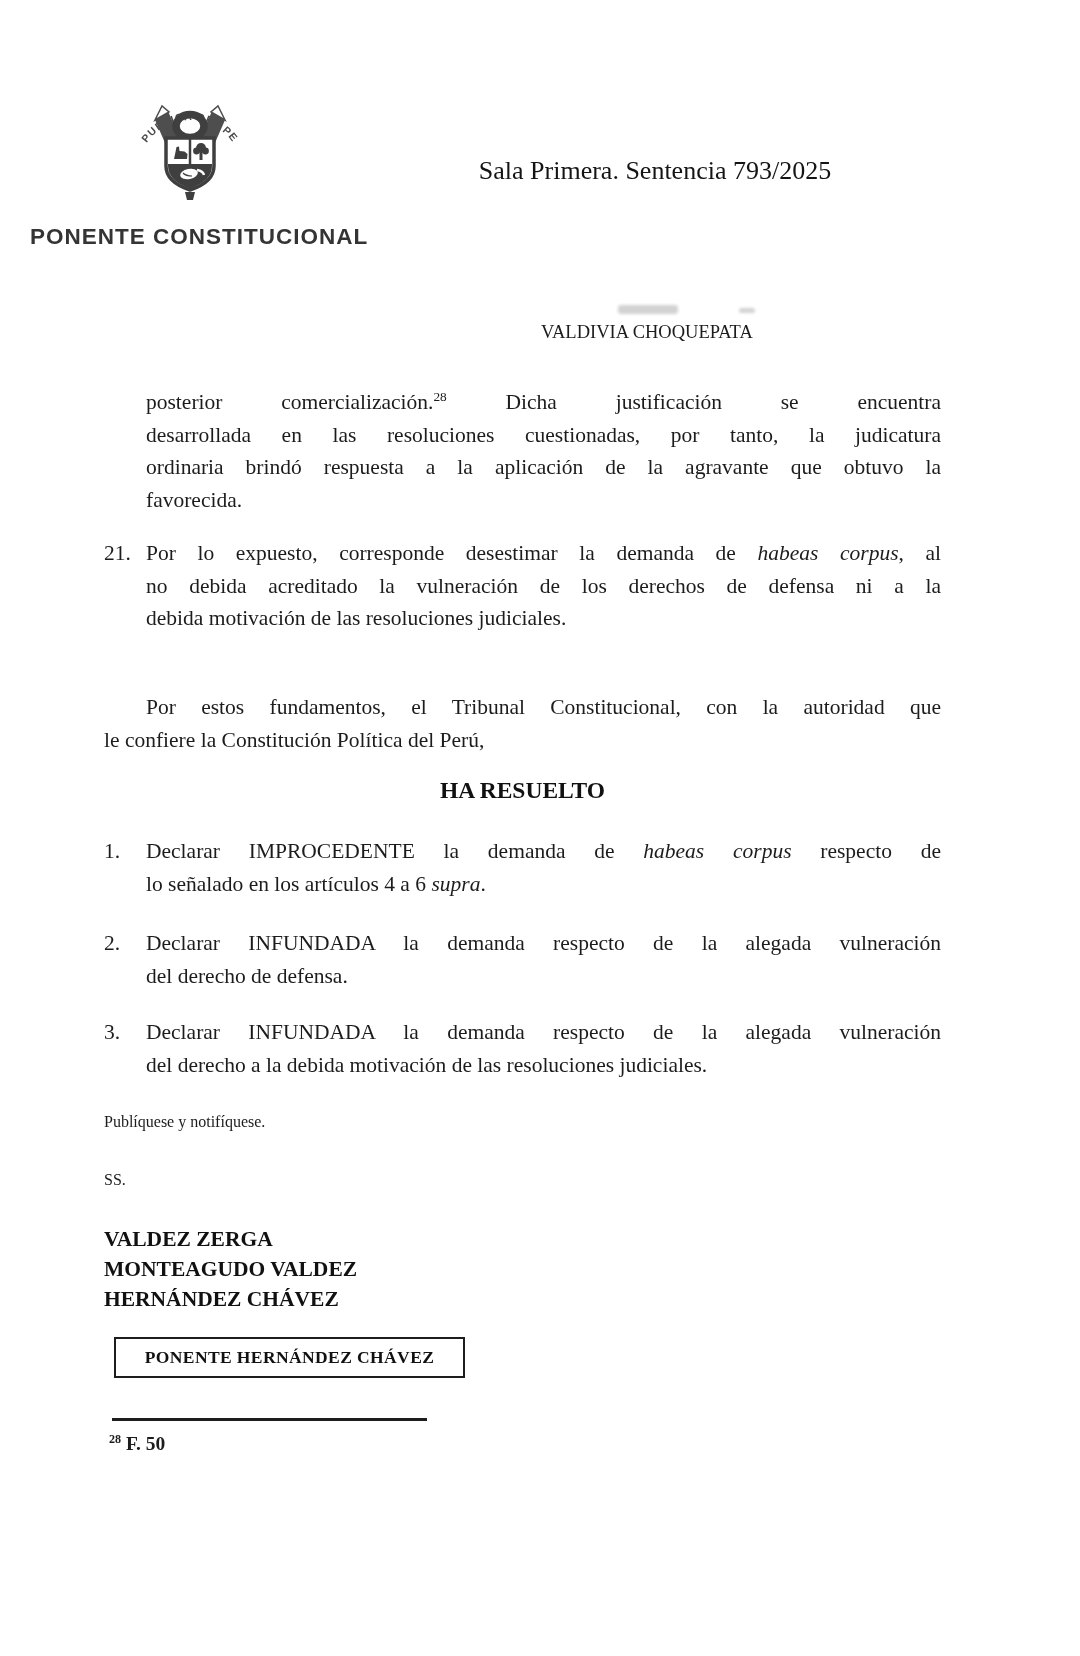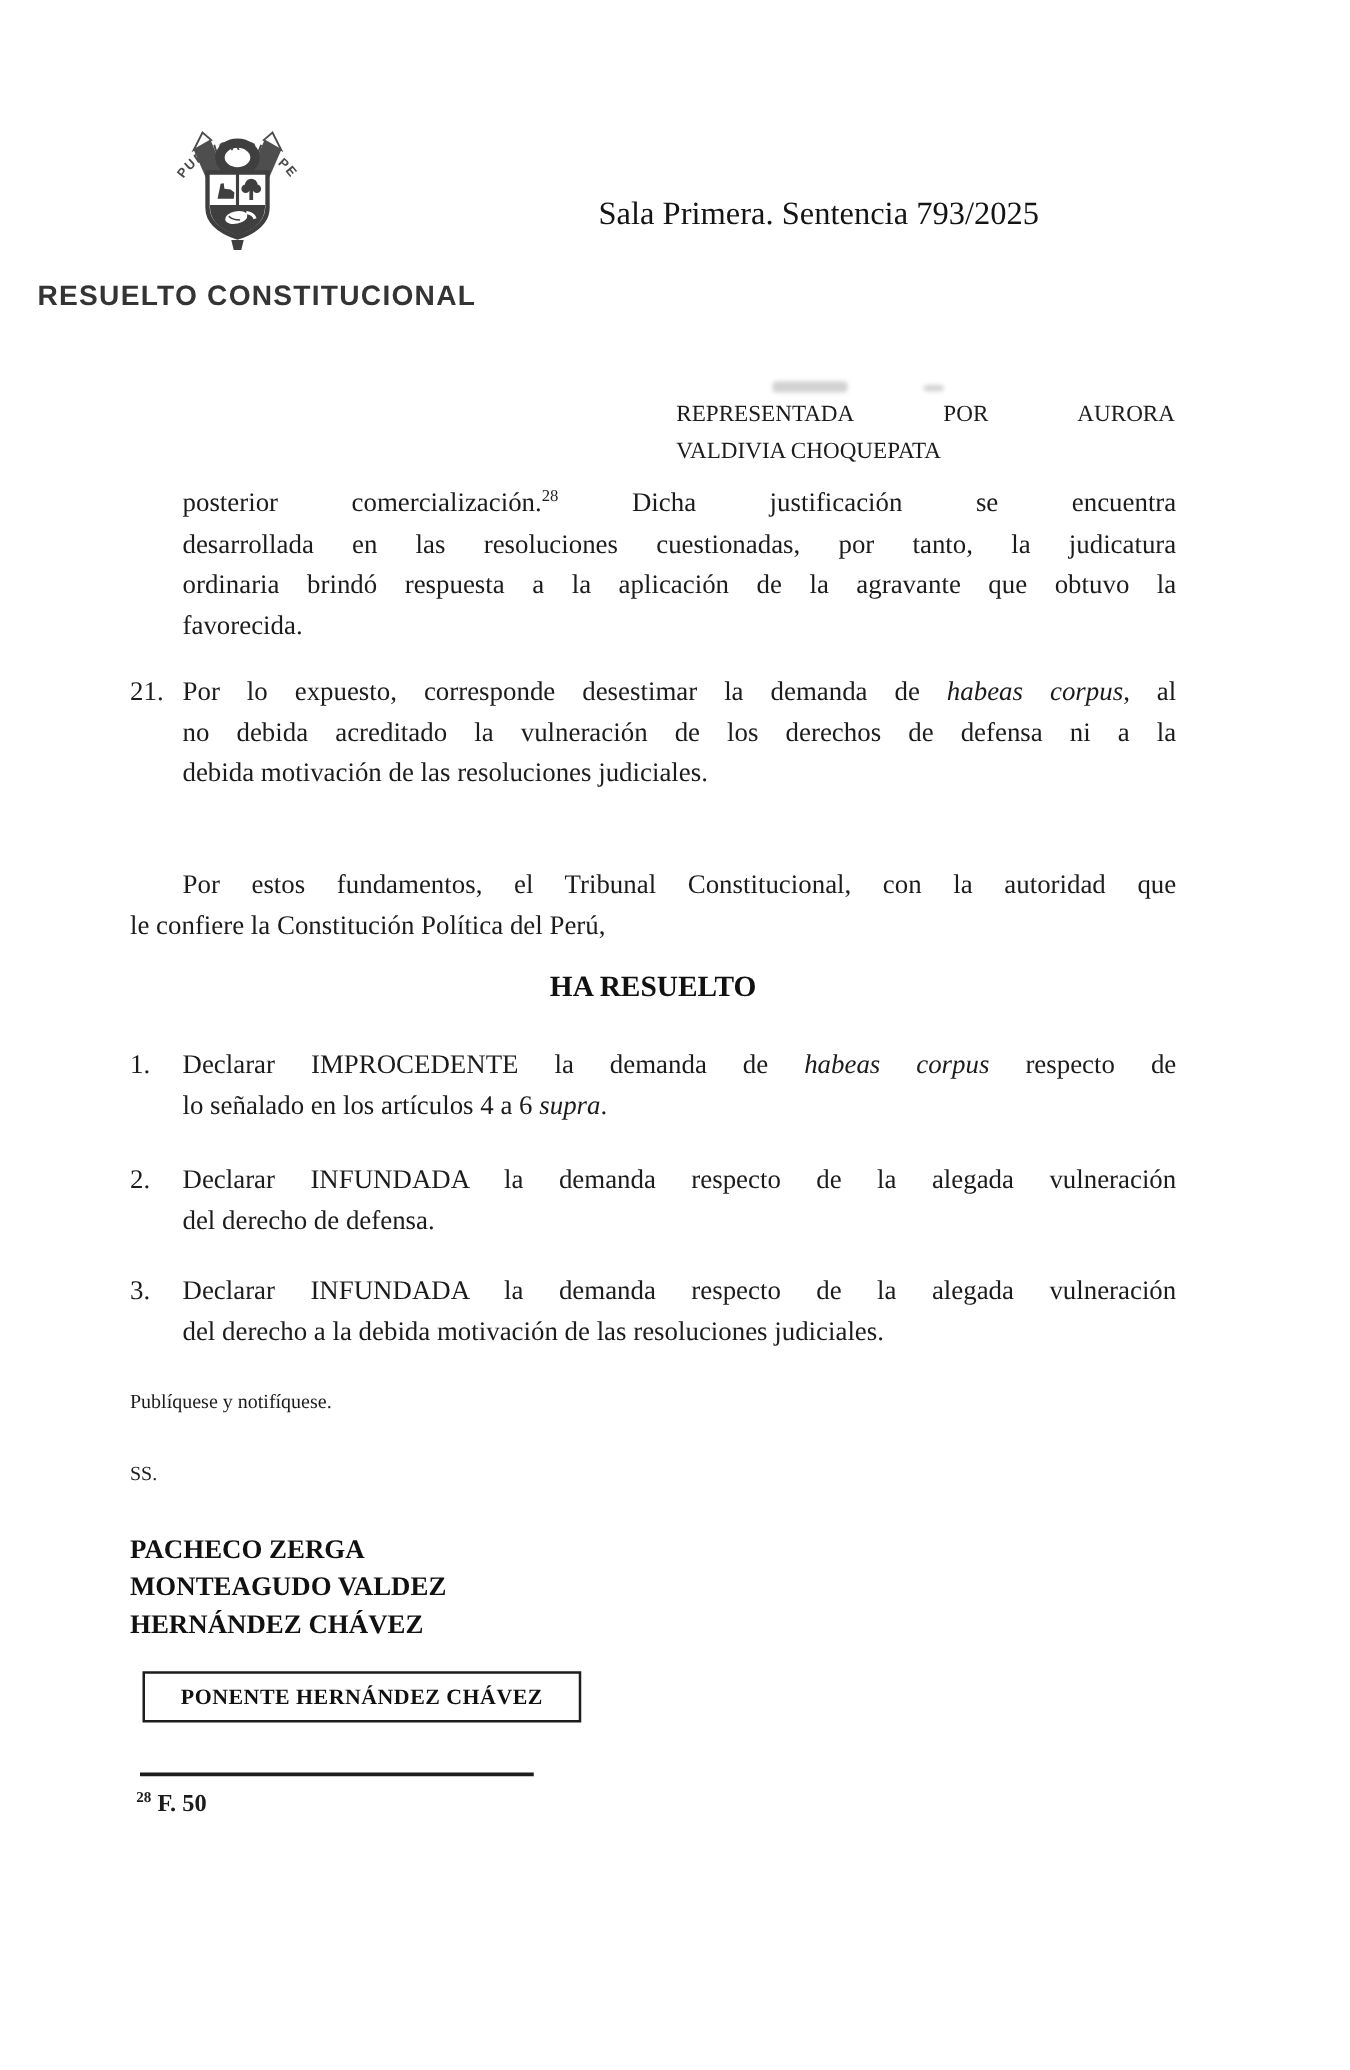--- a/index.html
+++ b/index.html
@@ -127,30 +127,29 @@
       <g>
         <ellipse cx="56" cy="88" rx="9" ry="5" fill="#ffffff" transform="rotate(-12 56 88)"></ellipse>
         <path d="M64 84 q6 1 7 5" stroke="#ffffff" stroke-width="2.5" fill="none"></path>
         <path d="M50 87 q3 3 9 3" stroke="#3f3f3f" stroke-width="1.2" fill="none"></path>
       </g>
     </g>
 
     <polygon points="52,106 62,106 60,114 54,114" fill="#3f3f3f"></polygon>
   </svg>
 
-  <div class="abs institution" style="left:30px;top:224px">RESUELTO CONSTITUCIONAL</div>
+  <div class="abs institution" style="left:30px;top:224px">PONENTE CONSTITUCIONAL</div>
 
   <div class="abs sala-title" style="left:450px;top:156px;width:410px">Sala Primera. Sentencia 793/2025</div>
 
 
   <div class="abs smudge" style="left:618px;top:305px;width:60px;height:9px"></div>
   <div class="abs smudge" style="left:739px;top:308px;width:16px;height:5px"></div>
 
   <div class="abs represented" style="left:541px;top:318px;width:399px">
-      <div class="tline"><span>REPRESENTADA POR AURORA</span></div>
       <div class="tline last"><span>VALDIVIA CHOQUEPATA</span></div>
     </div>
 
   <div class="abs body-text" style="left:146px;top:386px;width:795px">
       <div class="tline"><span>posterior comercialización.</span><sup>28</sup><span> Dicha justificación se encuentra</span></div>
       <div class="tline"><span>desarrollada en las resoluciones cuestionadas, por tanto, la judicatura</span></div>
       <div class="tline"><span>ordinaria brindó respuesta a la aplicación de la agravante que obtuvo la</span></div>
       <div class="tline last"><span>favorecida.</span></div>
     </div>
 
@@ -192,21 +191,21 @@
         <div class="tline"><span>Declarar </span><b>INFUNDADA</b><span> la demanda respecto de la alegada vulneración</span></div>
         <div class="tline last"><span>del derecho a la debida motivación de las resoluciones judiciales.</span></div>
       </div>
   </div>
 
   <div class="abs plain-line" style="left:104px;top:1106px">Publíquese y notifíquese.</div>
 
   <div class="abs plain-line" style="left:104px;top:1164px">SS.</div>
 
   <div class="abs signatories" style="left:104px;top:1224px">
-    <div>PACHECO ZERGA</div>
+    <div>VALDEZ ZERGA</div>
     <div>MONTEAGUDO VALDEZ</div>
     <div>HERNÁNDEZ CHÁVEZ</div>
   </div>
 
   <div class="abs ponente-box" style="left:114px;top:1337px">
     <span>PONENTE HERNÁNDEZ CHÁVEZ</span>
   </div>
 
   <div class="abs foot-rule" style="left:112px;top:1418px"></div>
 

